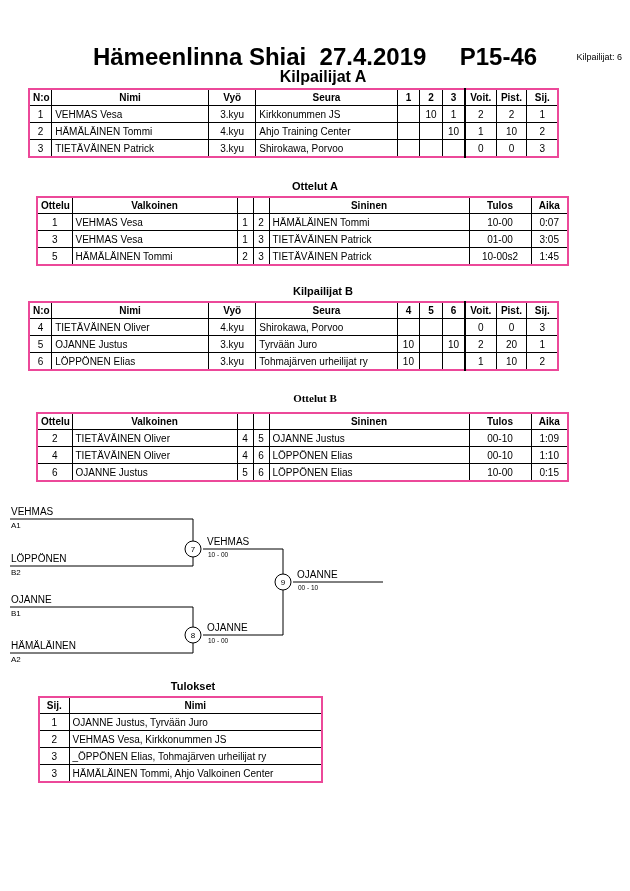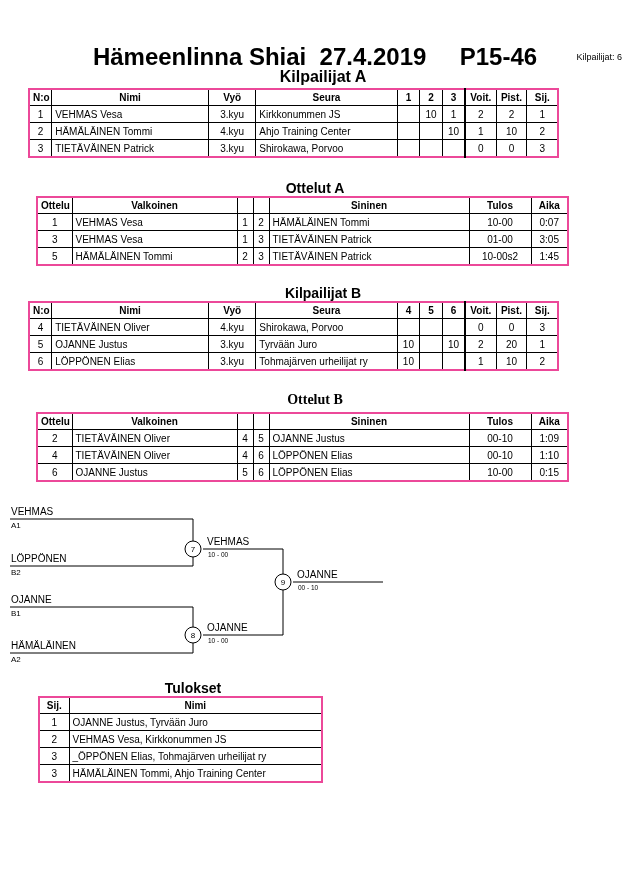--- a/index.html
+++ b/index.html
@@ -47,21 +47,21 @@
     font-weight: normal;
     color: #000;
   }
 
   
   .section-caption {
     position: absolute;
     width: 630px;
     left: 0;
     text-align: center;
-    font-size: 14px;
+    font-size: 11px;
     font-weight: bold;
   }
   .caption-narrow {
     width: 330px;
     left: 28px;
   }
 
   
   table.grid {
     position: absolute;
@@ -472,16 +472,16 @@
     <tr>
       <td class="c">2</td>
       <td class="l">VEHMAS Vesa, Kirkkonummen JS</td>
     </tr>
     <tr>
       <td class="c">3</td>
       <td class="l">_ÖPPÖNEN Elias, Tohmajärven urheilijat ry</td>
     </tr>
     <tr>
       <td class="c">3</td>
-      <td class="l">HÄMÄLÄINEN Tommi, Ahjo Training Center</td>
+      <td class="l">HÄMÄLÄINEN Tommi, Ahjo Valkoinen Center</td>
     </tr>
   </tbody>
 </table>
 
 </body></html>

